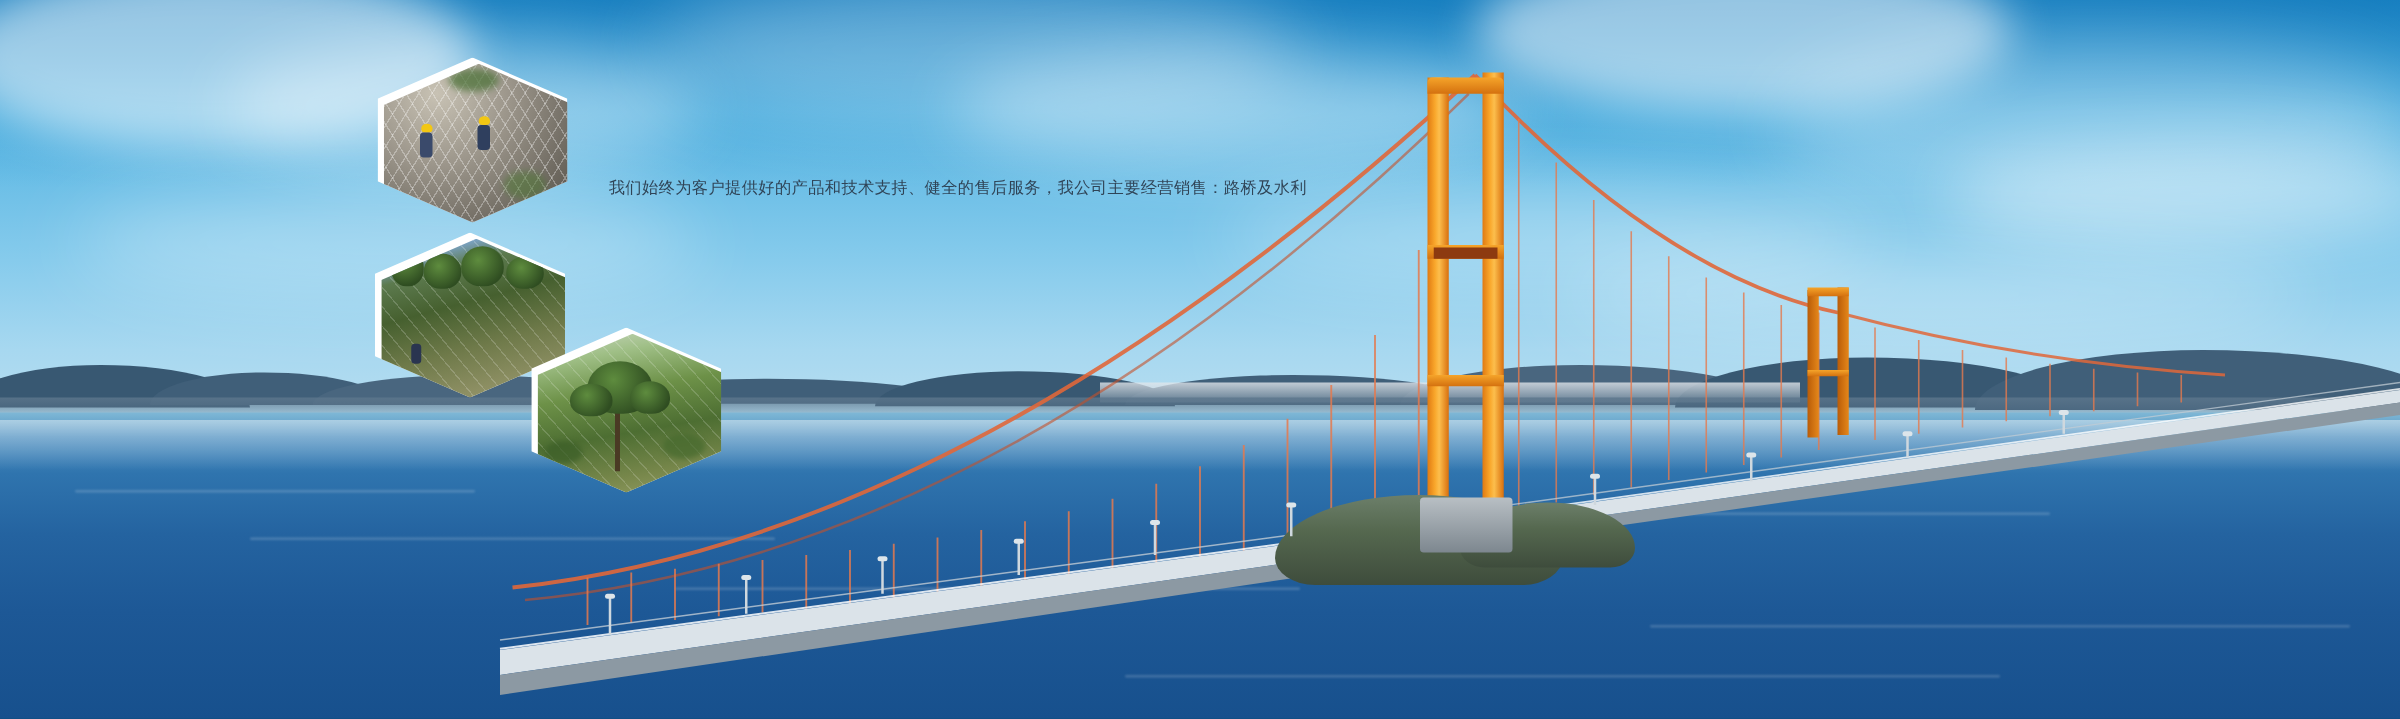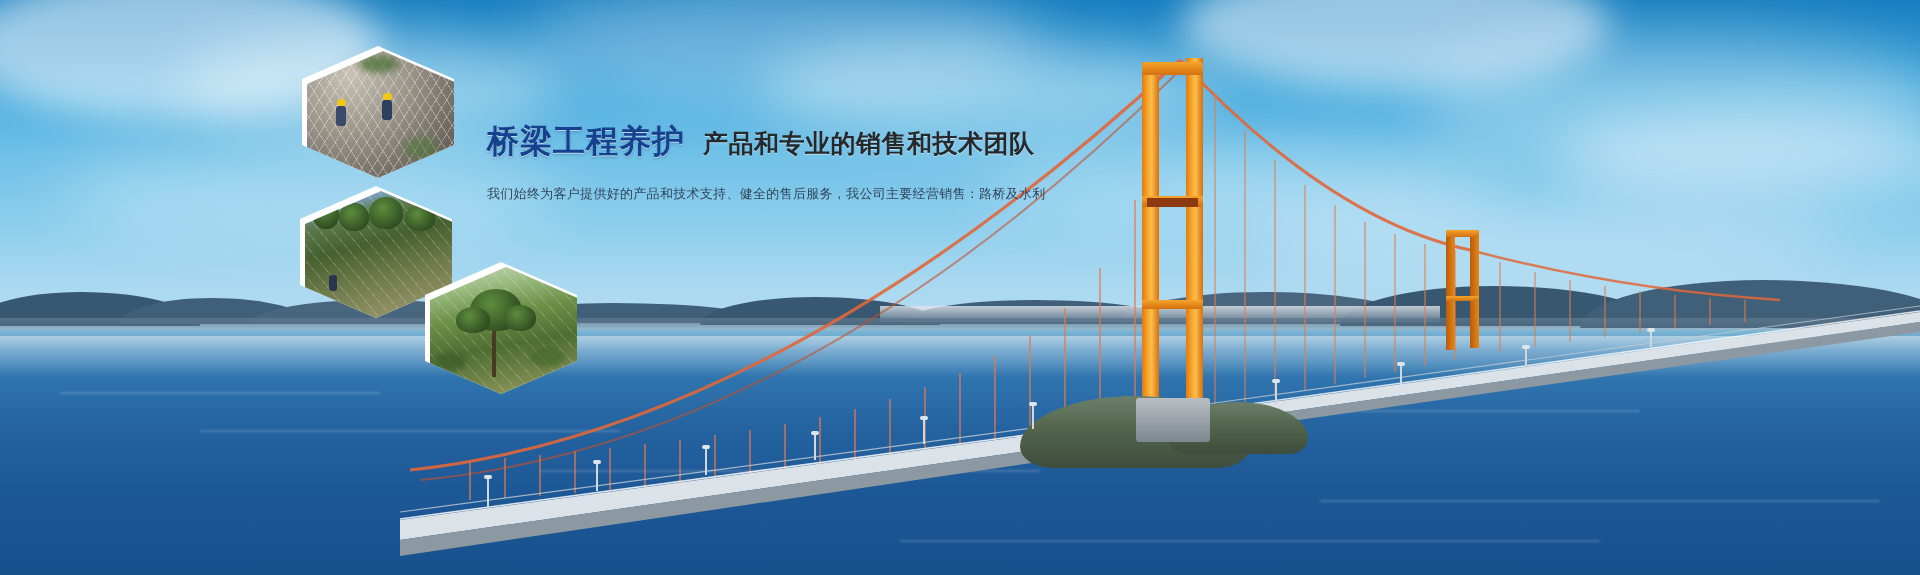--- a/index.html
+++ b/index.html
@@ -284,24 +284,20 @@
         <div class="tree" style="left:26px;top:40px;width:34px;height:26px;"></div>
         <div class="tree" style="left:74px;top:38px;width:32px;height:26px;"></div>
         <div class="blob" style="left:6px;top:86px;width:30px;height:18px;background:rgba(60,95,40,.75);filter:blur(2px);"></div>
         <div class="blob" style="left:100px;top:80px;width:34px;height:20px;background:rgba(70,105,45,.7);filter:blur(2px);"></div>
       </div>
     </div>
   </div>
 
   <div class="text-block">
 
-    <div class="headline">
-      <span class="h-main">桥梁工程养护</span>
-      <span class="h-sub">产品和专业的销售和技术团队</span>
-    </div>
 
 
     <div class="para">
       <div>我们始终为客户提供好的产品和技术支持、健全的售后服务，我公司主要经营销售：路桥及水利</div>
     </div>
 
   </div>
 
 </div>
 

